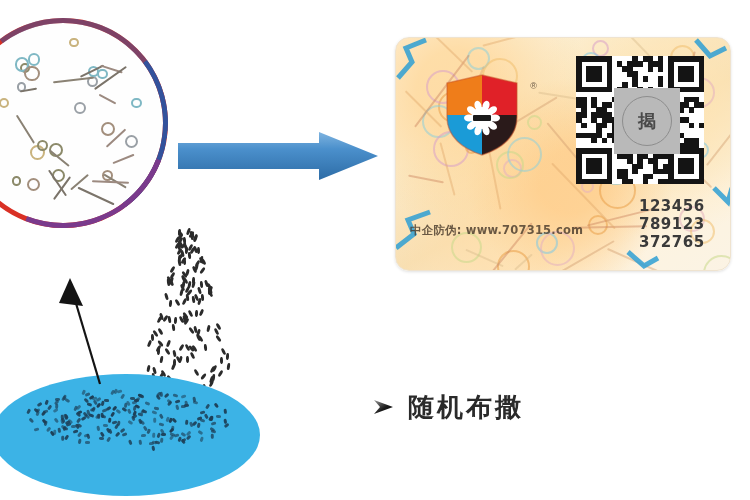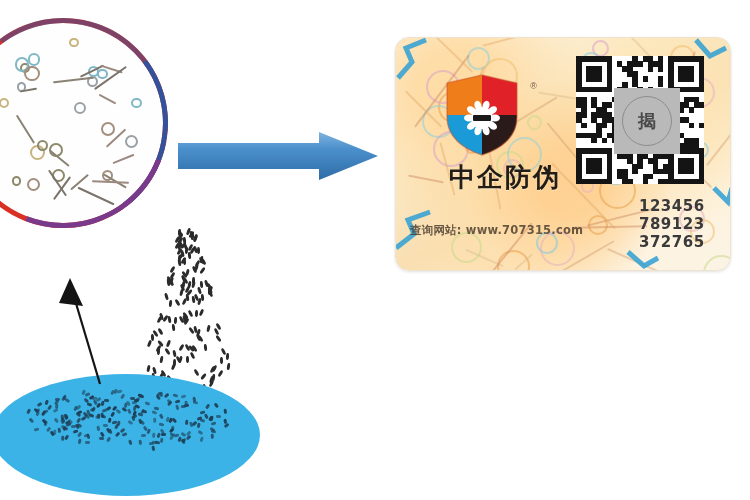--- a/index.html
+++ b/index.html
@@ -640,23 +640,22 @@
                 <ellipse cx="4.02" cy="-12.36" rx="5" ry="3.4" transform="rotate(288,4.02,-12.36)"></ellipse>
                 <ellipse cx="10.52" cy="-7.64" rx="5" ry="3.4" transform="rotate(324,10.52,-7.64)"></ellipse>
               </g>
           </g>
           <rect x="-9" y="-3" width="18" height="6" rx="1" fill="#1a1a1a"></rect>
         </g>
       </svg>
       <div style="position:absolute;right:-16px;top:8px;font-size:9px;color:#6b5a46;">®</div>
     </div>
 
-    <div class="brand-text">中企防伪</div>
-
-    <div class="contact-line contact-2">查询网站: www.707315.com</div>
+
+    <div class="contact-line contact-2">中企防伪: www.707315.com</div>
 
     <div class="qr-box">
       <div id="qr-cells" style="position:absolute;inset:0;">
           <i class="qr-cell" style="left:0.00px;top:0.00px;width:5.52px;height:5.52px;"></i>
           <i class="qr-cell" style="left:5.12px;top:0.00px;width:5.52px;height:5.52px;"></i>
           <i class="qr-cell" style="left:10.24px;top:0.00px;width:5.52px;height:5.52px;"></i>
           <i class="qr-cell" style="left:15.36px;top:0.00px;width:5.52px;height:5.52px;"></i>
           <i class="qr-cell" style="left:20.48px;top:0.00px;width:5.52px;height:5.52px;"></i>
           <i class="qr-cell" style="left:25.60px;top:0.00px;width:5.52px;height:5.52px;"></i>
           <i class="qr-cell" style="left:30.72px;top:0.00px;width:5.52px;height:5.52px;"></i>
@@ -974,15 +973,30 @@
     </div>
 
     <div class="serials">
       <div>123456</div>
       <div>789123</div>
       <div>372765</div>
     </div>
   </div>
 
   <div class="bullets">
+    <div class="bullet-row">
+      <span class="bullet-mark">
+        <svg width="22" height="20" viewBox="0 0 22 20">
+          <defs>
+              <linearGradient id="bg1" x1="0" y1="0" x2="1" y2="1">
+            <stop offset="0%" stop-color="#9a9a9a"></stop>
+                <stop offset="55%" stop-color="#1c1c1c"></stop>
+            <stop offset="100%" stop-color="#000"></stop>
+              </linearGradient>
+            </defs>
+          <path d="M2,3 L21,10 L2,17 L8,10 Z" fill="url(#bg1)"></path>
+        </svg>
+      </span>
+      <span class="bullet-text">随机布撒</span>
+    </div>
   </div>
 
 </div>
 
 </body></html>

